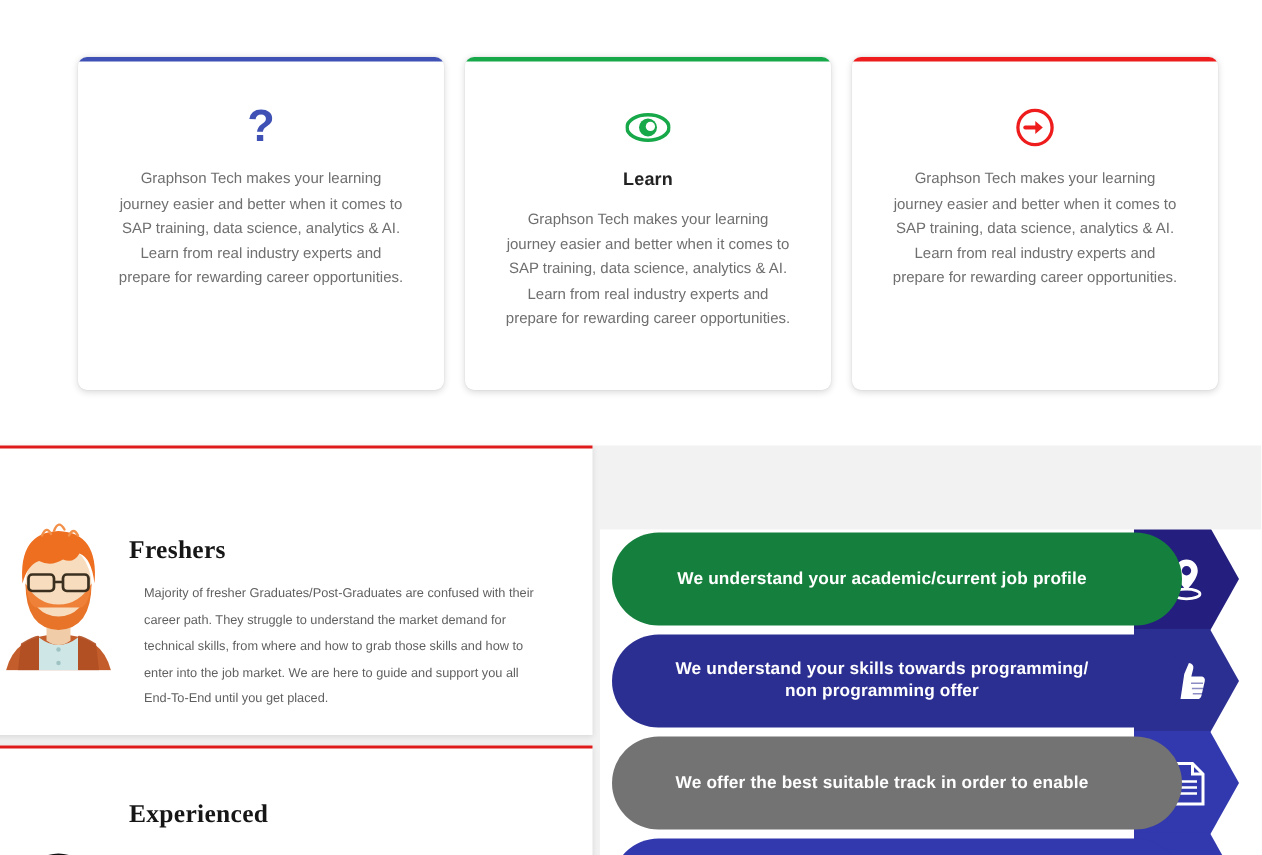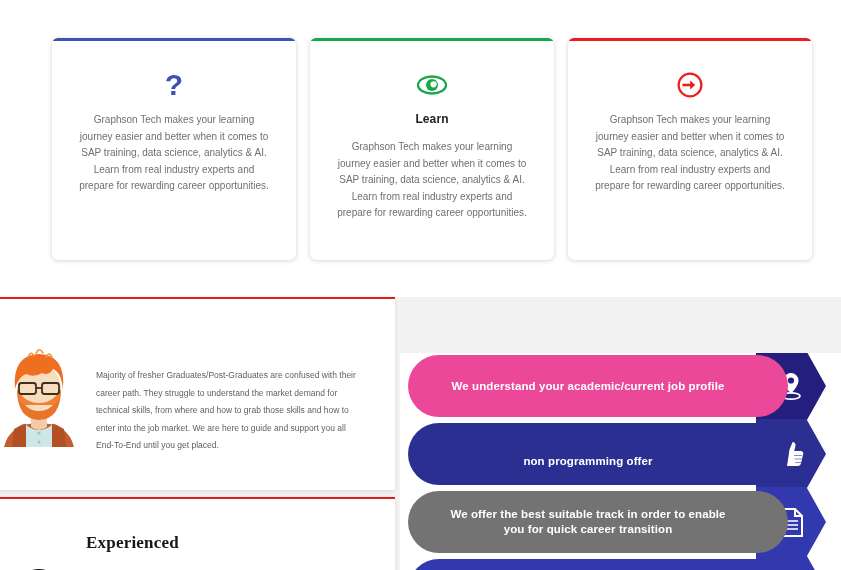--- a/index.html
+++ b/index.html
@@ -106,21 +106,21 @@
   }
   .banner .tip{
     position:absolute;left:348px;top:-4px;width:70px;height:70px;
     background:#272a82;
     clip-path:polygon(0% 0%, 72% 0%, 100% 50%, 72% 100%, 0% 100%);
     display:flex;align-items:center;justify-content:center;
   }
   .banner .tip svg{display:block;}
 
   .banner.b1{top:2px;}
-  .banner.b1 .body{background:#ec4899;}
+  .banner.b1 .body{background:#15803d;}
   .banner.b1 .tip{background:#241e7e;}
   .banner.b2{top:70px;}
   .banner.b2 .body{background:#2c2f92;}
   .banner.b2 .tip{background:#2c2f92;}
   .banner.b3{top:138px;}
   .banner.b3 .body{background:#737373;}
   .banner.b3 .tip{background:#3238ad;}
   .banner.b4{top:206px;}
   .banner.b4 .body{background:#3238ad;}
   .banner.b4 .tip{background:#3238ad;}
@@ -198,20 +198,21 @@
 
             <rect x="19" y="38" width="17" height="11" rx="2.5" fill="none" stroke="#3b3020" stroke-width="1.8"></rect>
             <rect x="42" y="38" width="17" height="11" rx="2.5" fill="none" stroke="#3b3020" stroke-width="1.8"></rect>
             <path d="M36 43 h6" stroke="#3b3020" stroke-width="1.8"></path>
 
             <circle cx="39" cy="88" r="1.5" fill="#9fc3c3"></circle>
             <circle cx="39" cy="97" r="1.5" fill="#9fc3c3"></circle>
           </svg>
         </div>
         <div class="persona-text">
+          <h3 class="persona-title">Freshers</h3>
           <p class="persona-para">Majority of fresher Graduates/Post-Graduates are confused with their career path. They struggle to understand the market demand for technical skills, from where and how to grab those skills and how to enter into the job market. We are here to guide and support you all End-To-End until you get placed.</p>
         </div>
       </div>
     </div>
 
     <div class="persona-card experienced">
       <div class="redline"></div>
       <div class="persona-body">
         <div class="avatar exp">
           <svg width="78" height="102" viewBox="0 0 78 102">
@@ -247,40 +248,39 @@
           <span>
             <svg width="30" height="28" viewBox="0 0 30 28">
               <rect x="1" y="11" width="7" height="15" rx="1.2" fill="#ffffff"></rect>
               <path d="M11 26 h11 a3 3 0 0 0 3 -2.4 l2.2 -9.6 a2.4 2.4 0 0 0 -2.4 -3 h-6.6 l1.3 -5.2 a3 3 0 0 0 -2.9 -3.8 l-3.1 7.4 z" fill="#ffffff"></path>
               <path d="M18 15.5 h8 M18.6 19 h7.4 M19.2 22.5 h6.4" stroke="#2c2f92" stroke-width="1" opacity="0.55"></path>
             </svg>
           </span>
         </div>
         <div class="body">
           <span class="label">
-            <br>
+            <span>We understand your skills towards programming/</span><br>
             <span>non programming offer</span>
           </span>
         </div>
       </div>
 
       <div class="banner b3">
         <div class="tip">
           <span>
             <svg width="25" height="31" viewBox="0 0 25 31">
               <path d="M2 2 h14 l7 7 v20 h-21 z" fill="none" stroke="#ffffff" stroke-width="2"></path>
               <path d="M16 2 v7 h7" fill="none" stroke="#ffffff" stroke-width="2"></path>
               <path d="M6 14 h13 M6 18 h13 M6 22 h13" stroke="#ffffff" stroke-width="1.6"></path>
             </svg>
           </span>
         </div>
         <div class="body">
           <span class="label">
             <span>We offer the best suitable track in order to enable</span><br>
-            <span>you for quick career transition</span>
           </span>
         </div>
       </div>
 
       <div class="banner b4">
         <div class="tip"></div>
         <div class="body">
           <span class="label"></span>
         </div>
       </div>

